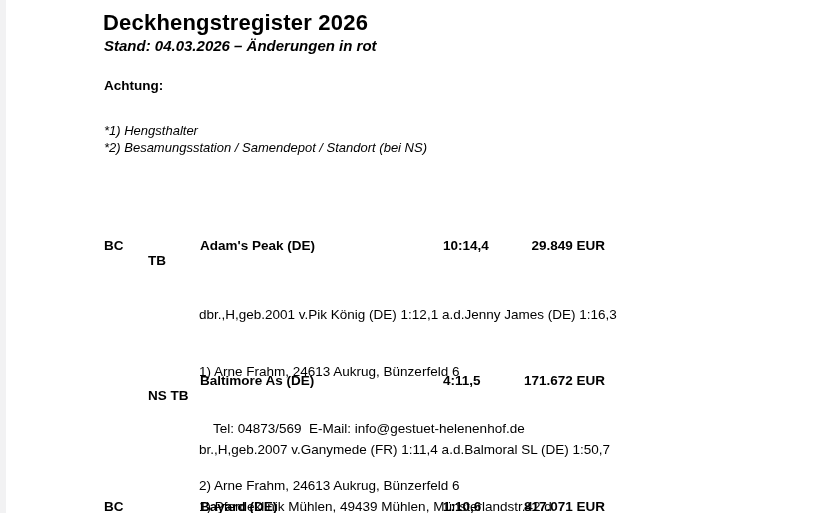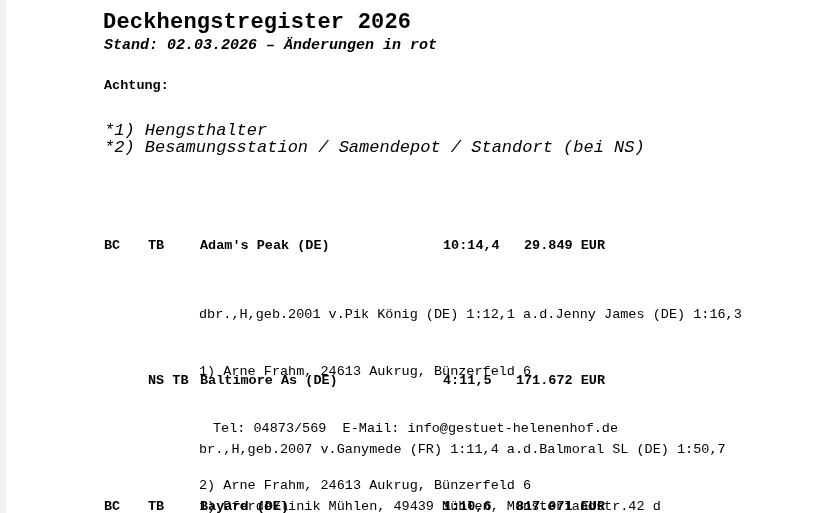--- a/index.html
+++ b/index.html
@@ -7,66 +7,66 @@
   body {
     position:relative;
     background:#ffffff;
     color:#000000;
     font-family:"Liberation Sans", sans-serif;
   }
   .viewer-edge {
     position:absolute; left:0; top:0; width:6px; height:513px;
     background:#f2f2f3;
   }
-  .page { position:absolute; left:6px; top:0; width:829px; height:513px; background:#ffffff;font-family:Liberation Mono, monospace; }
+  .page { position:absolute; left:6px; top:0; width:829px; height:513px; background:#ffffff; }
 
   .title {
     position:absolute; left:97px; top:10px;
     font-size:22px; font-weight:bold; white-space:nowrap; letter-spacing:0.2px;
   }
   .subtitle {
     position:absolute; left:98px; top:37px;
     font-size:15px; font-weight:bold; font-style:italic; white-space:nowrap;
   }
   .notice {
     position:absolute; left:98px; top:77px;
     font-size:13.5px; line-height:17px; display:flex;text-align:right;
   }
   .notice-label { font-weight:bold; white-space:nowrap; margin-right:7px; }
   .notice-text { width:535px; }
 
   .footnotes {
     position:absolute; left:98px; top:122px;
-    font-size:17px; line-height:17px; font-style:italic;
+    font-size:13px; line-height:17px; font-style:italic;
   }
 
   .entry { position:absolute; left:0; width:829px; font-size:13.5px; }
   .col { position:absolute; top:0; font-weight:bold; white-space:nowrap; line-height:15px; }
   .col-bc       { left:98px; }
-  .col-station  { left:142px; }
+  .col-station  { left:142px;margin-top:15px; }
   .col-name     { left:194px; }
   .col-record   { left:437px; }
   .col-earnings { left:462px; width:137px; text-align:right; }
 
   .details {
     position:absolute; left:193px; top:29px;
     line-height:19px; white-space:pre-wrap;
   }
   .detail-line { white-space:pre-wrap; }
   .contact { padding-left:14px; }
 </style>
 </head>
 <body>
 
 <div class="viewer-edge"></div>
 
 <div class="page">
 
   <h1 class="title">Deckhengstregister 2026</h1>
-  <div class="subtitle">Stand: 02.03.2026 – Änderungen in rot</div>
+  <div class="subtitle">Stand: 04.03.2026 – Änderungen in rot</div>
 
   <div class="notice">
     <span class="notice-label">Achtung:</span>
   </div>
 
   <div class="footnotes">
     <div>*1) Hengsthalter</div>
     <div>*2) Besamungsstation / Samendepot / Standort (bei NS)</div>
   </div>
 

